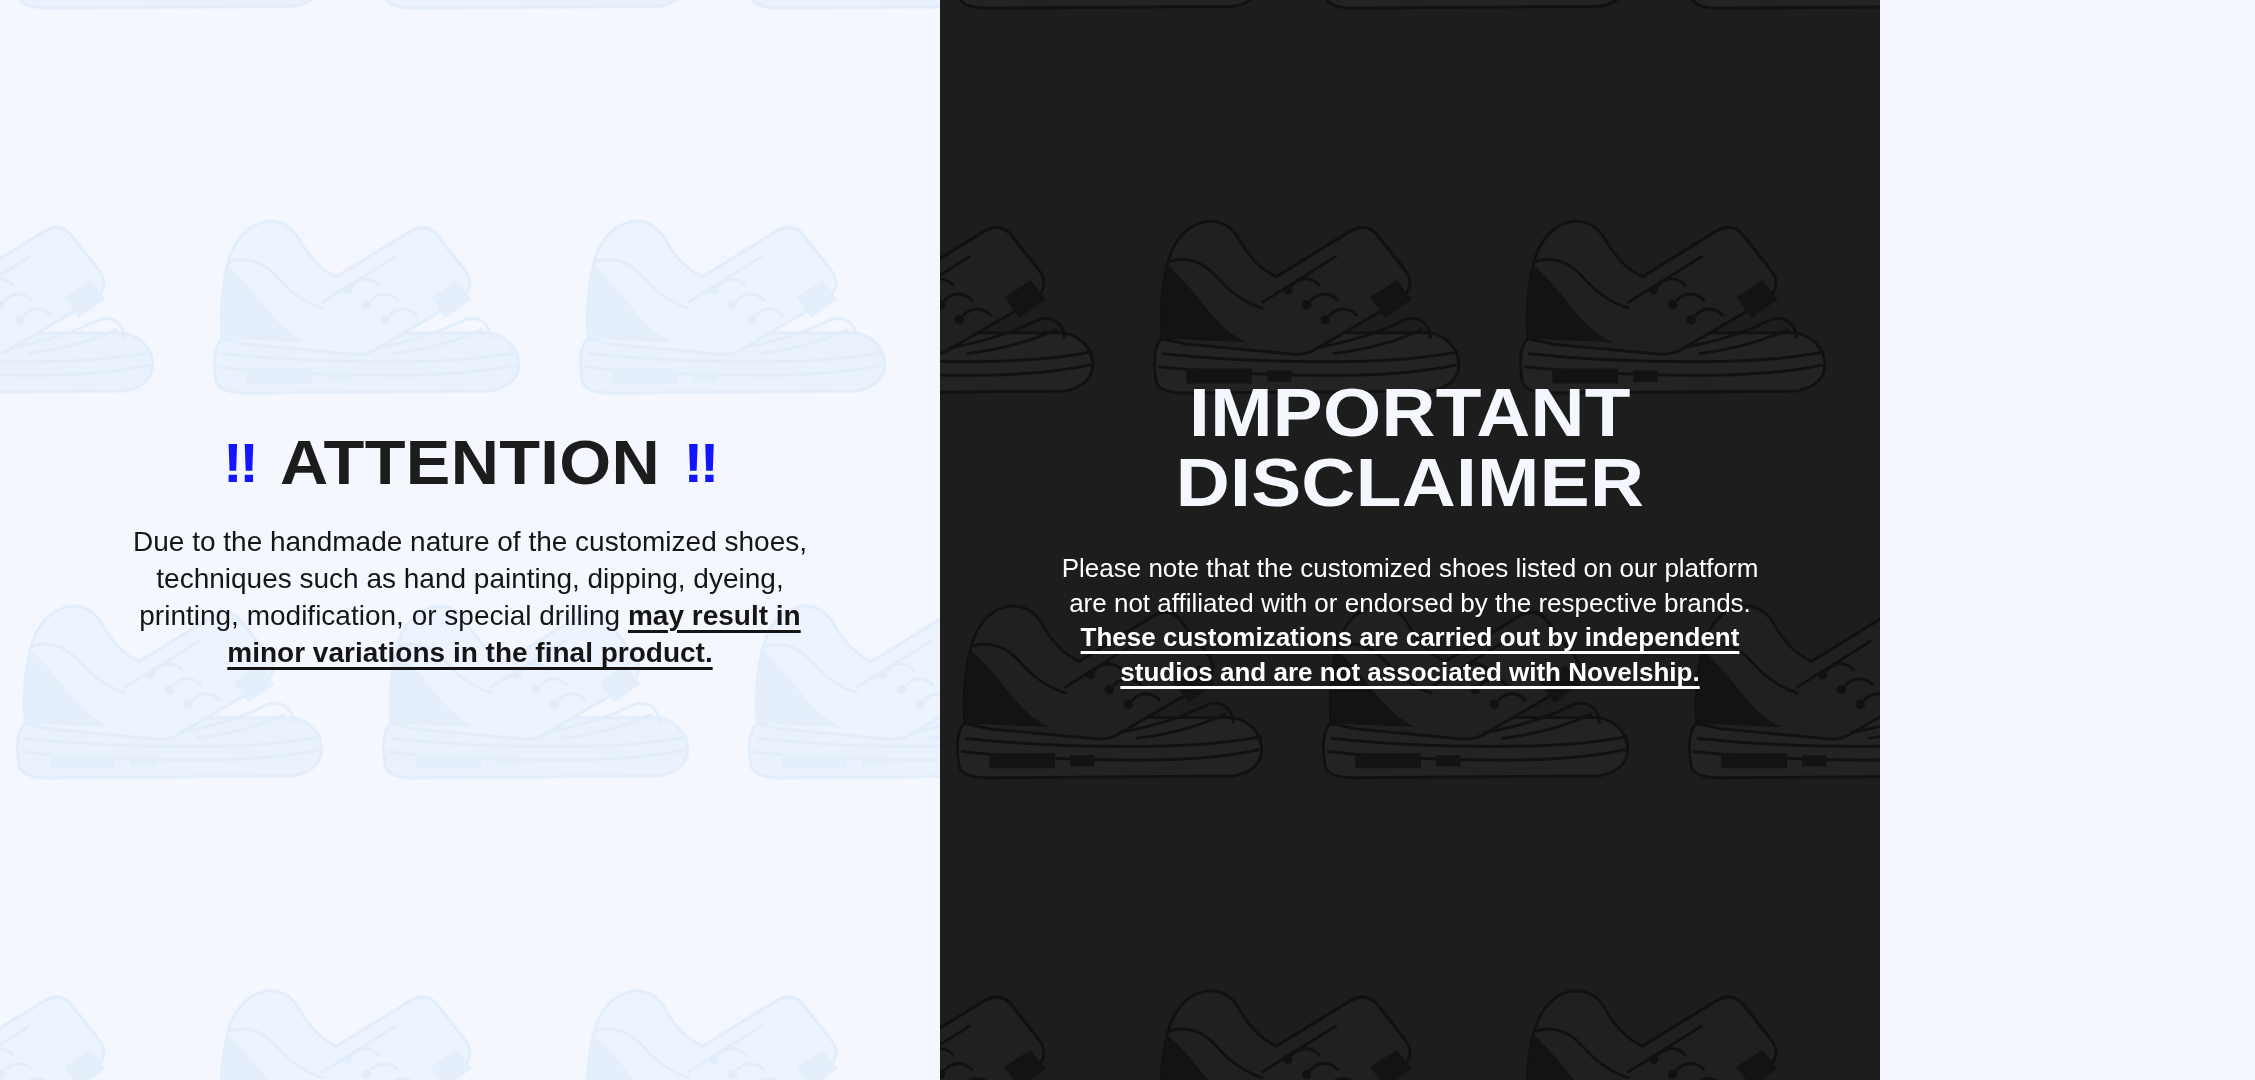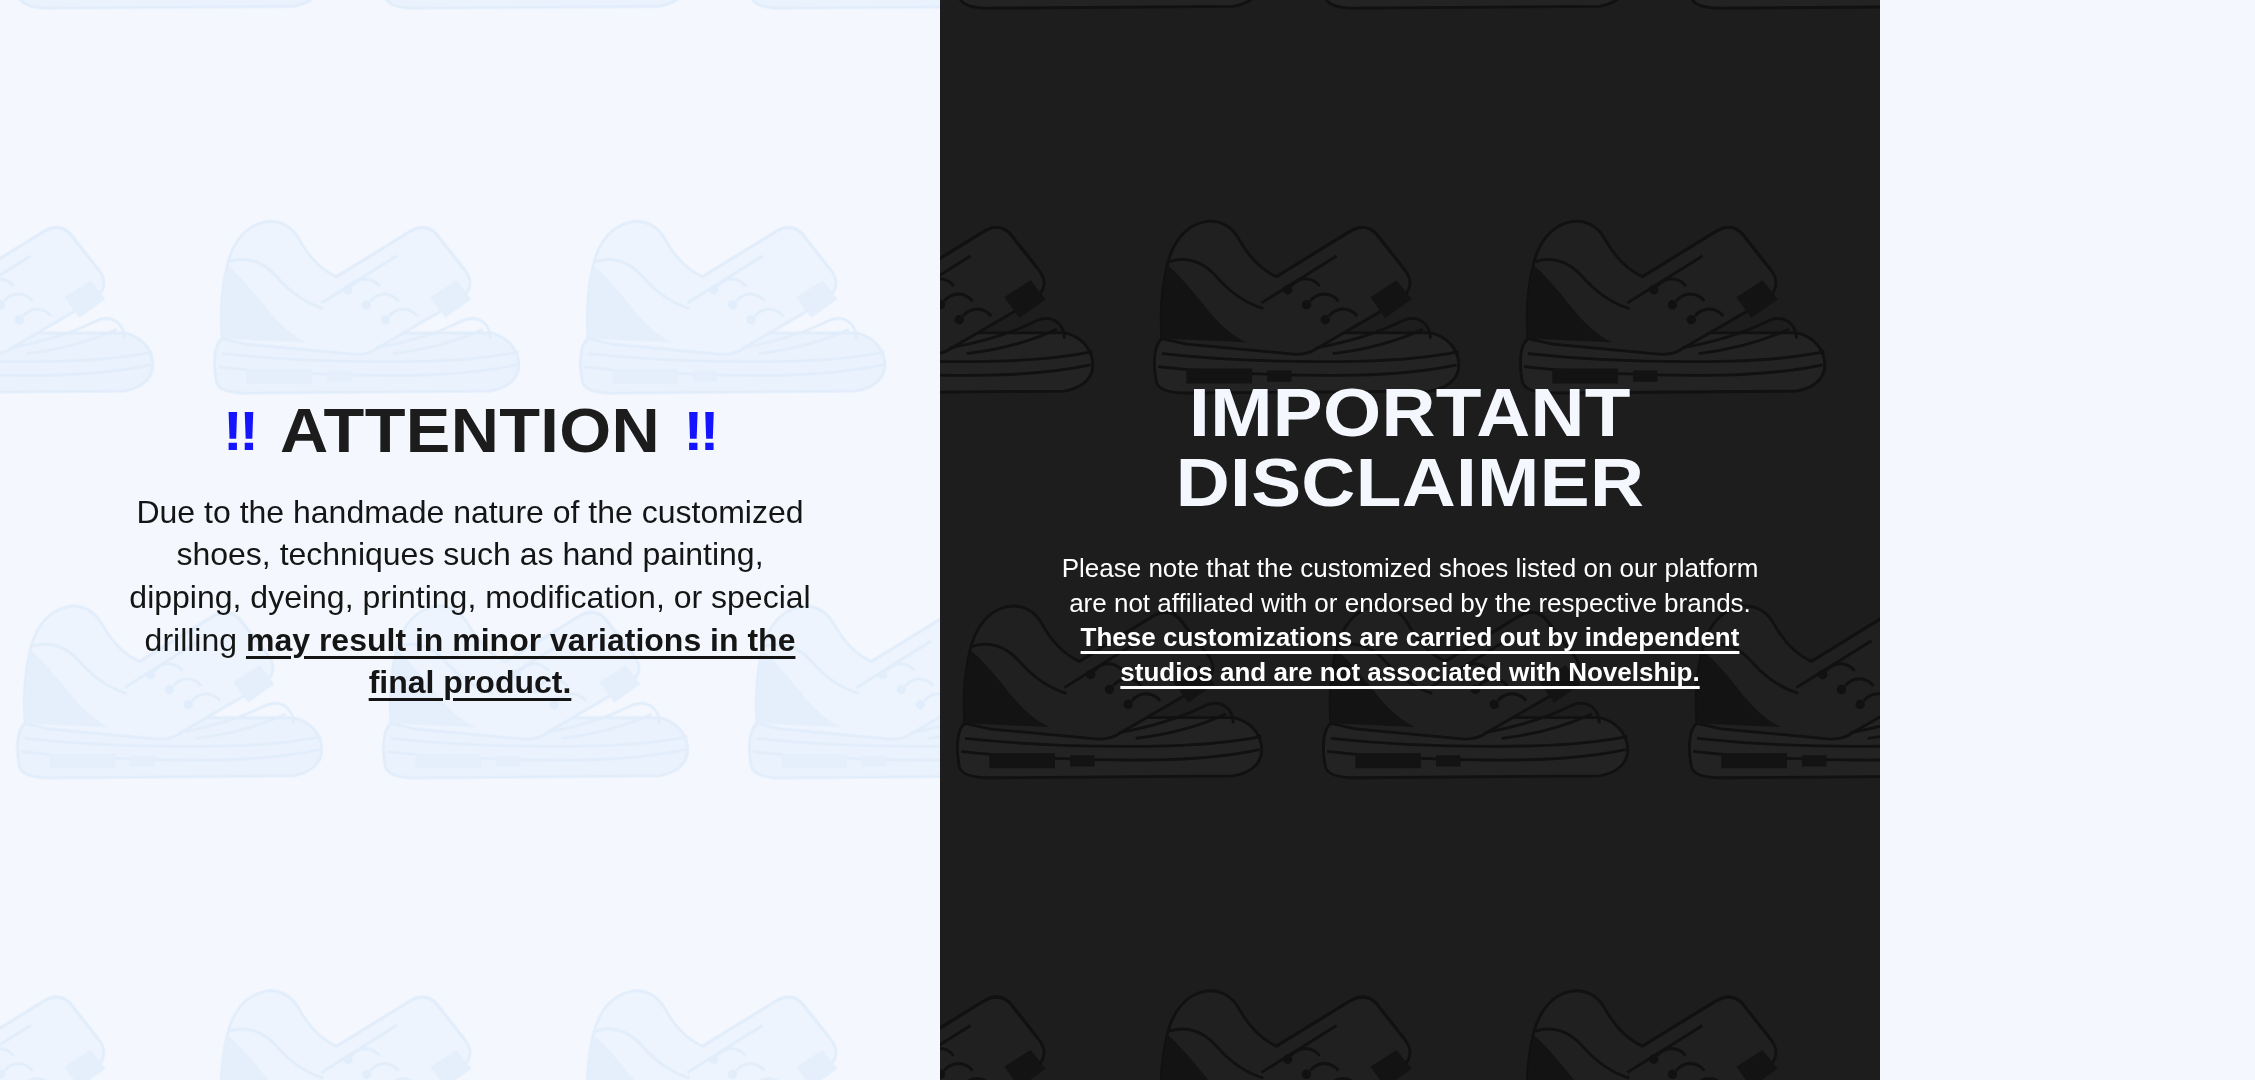--- a/index.html
+++ b/index.html
@@ -99,21 +99,21 @@
   
   .body-copy {
     font-size:31px;
     line-height:1.33;
     font-weight:400;
     margin:0 auto;
   }
   .panel--light .body-copy {
     color:#151515;
     max-width:700px;
-    font-size:32px;
+    font-size:28px;
   }
   .panel--dark .body-copy {
     color:#FFFFFF;
     max-width:720px;
     font-size:26px;
   }
 
   .emph {
     font-weight:700;
     text-decoration:underline;

